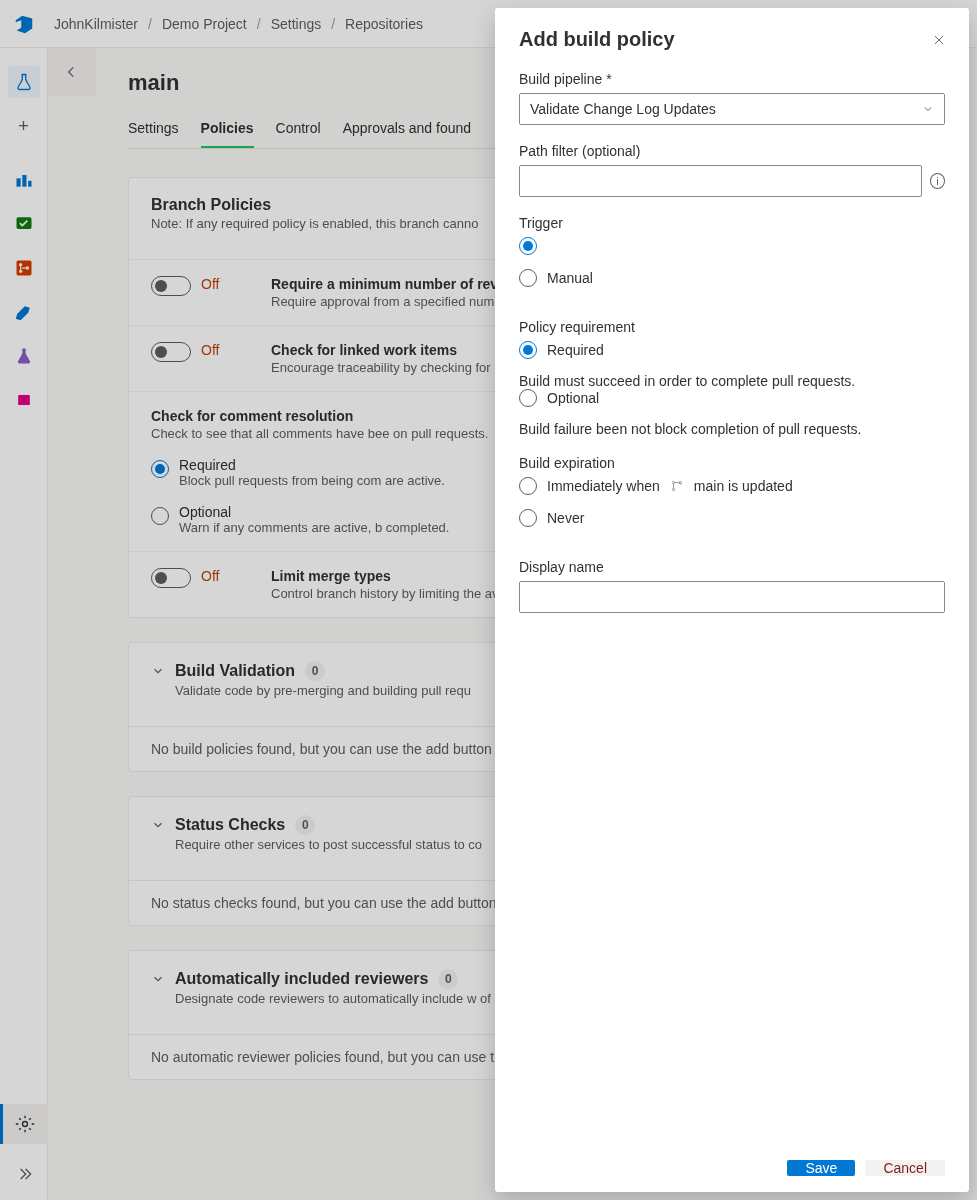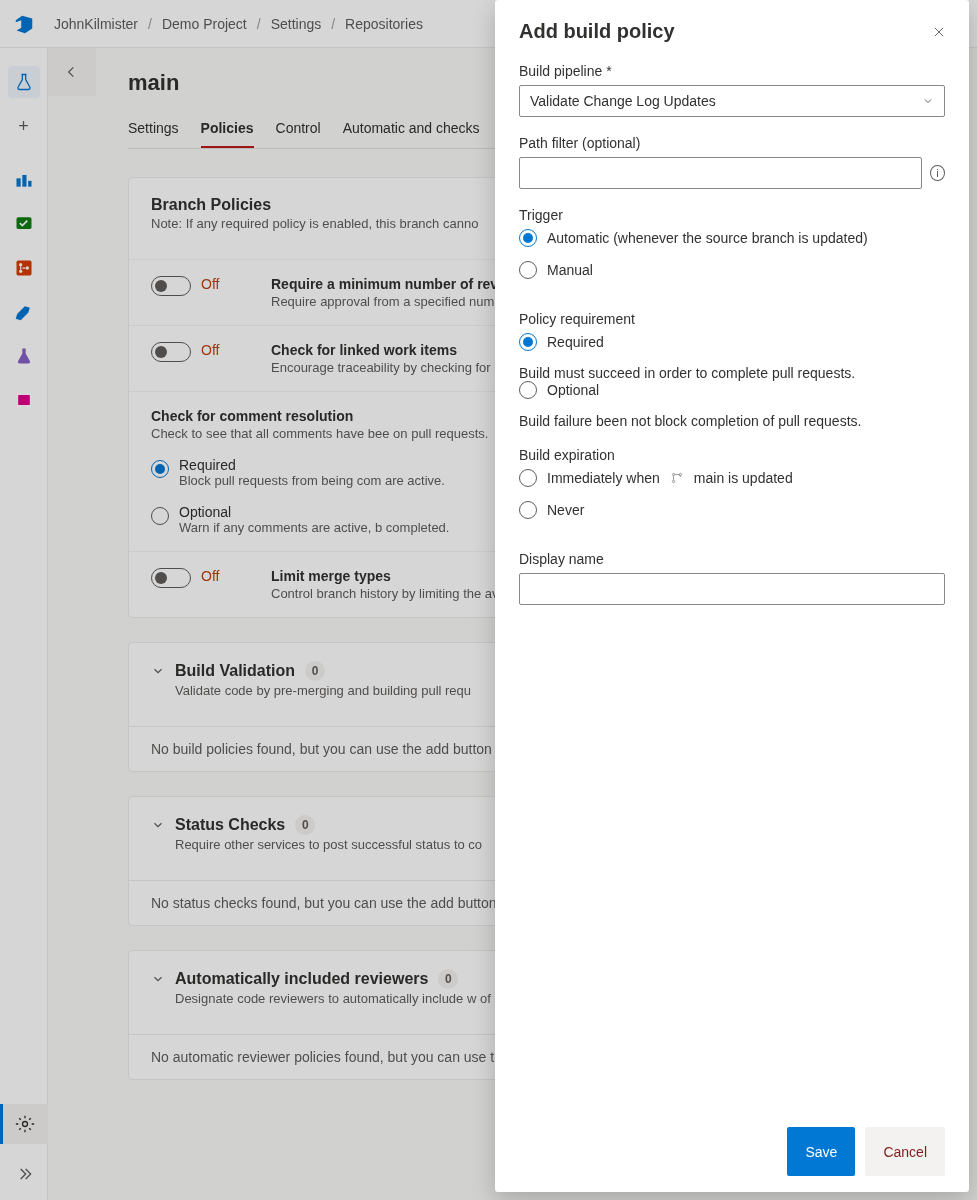--- a/index.html
+++ b/index.html
@@ -26,21 +26,21 @@
   .railchev { margin-bottom:10px; }
 
   
   .content { position:absolute; top:48px; left:48px; right:0; bottom:0; background:#faf9f8; overflow:hidden;}
   .backbar { width:48px; height:48px; background:#f3f2f1; display:flex; align-items:center; justify-content:center; float:left;}
   .backbar svg{ width:16px; height:16px; stroke:#605e5c;}
   .inner { margin-left:0px; padding:22px 40px 40px 80px; }
   .pagetitle { font-size:22px; font-weight:600; margin-bottom:18px;}
   .tabs { display:flex; gap:22px; font-size:14px; border-bottom:1px solid #e1dfdd; margin-bottom:28px;}
   .tab { padding:6px 0 10px; color:#323130; cursor:pointer; }
-  .tab.active { font-weight:600; border-bottom:2px solid #b91c1c; }
+  .tab.active { font-weight:600; border-bottom:2px solid #22c55e; }
 
   .card { background:#fff; border:1px solid #edebe9; border-radius:4px; margin-bottom:24px;}
   .cardpad { padding:18px 22px; }
   .cardtitle { font-size:16px; font-weight:600; margin-bottom:2px; display:flex; align-items:center; gap:10px;}
   .cardsub { color:#605e5c; font-size:13px; margin-bottom:10px;}
   .row { display:flex; gap:20px; padding:16px 22px; border-top:1px solid #f3f2f1;}
   .row:first-of-type { border-top:1px solid #edebe9;}
   .togglecol { display:flex; align-items:flex-start; gap:10px; min-width:100px;}
   .toggle { width:40px; height:20px; border-radius:10px; background:#fff; border:1px solid #605e5c; position:relative;}
   .toggle .knob { width:12px; height:12px; border-radius:50%; background:#605e5c; position:absolute; left:3px; top:3px;}
@@ -58,37 +58,37 @@
   .radio.checked{ border-color:#0078d4; }
   .radio.checked::after { content:""; width:10px; height:10px; border-radius:50%; background:#0078d4;}
   .chev { width:14px; height:14px; }
   .countbadge { background:#f3f2f1; color:#605e5c; border-radius:10px; min-width:20px; height:20px; display:inline-flex; align-items:center; justify-content:center; font-size:12px;}
   .emptyline { padding:14px 22px; color:#605e5c; font-size:14px; border-top:1px solid #edebe9;}
 
   
   .scrim { position:absolute; top:0; left:0; right:0; bottom:0; background:rgba(0,0,0,0.16);}
 
   
-  .panel { position:absolute; top:0; right:8px; bottom:8px; width:474px; background:#fff; border-radius:3px; box-shadow: 0 8px 24px rgba(0,0,0,0.2); display:flex; flex-direction:column; padding:20px 24px 16px;}
+  .panel { position:absolute; top:8px; right:8px; bottom:8px; width:474px; background:#fff; border-radius:3px; box-shadow: 0 8px 24px rgba(0,0,0,0.2); display:flex; flex-direction:column; padding:20px 24px 16px;}
   .panel h2 { font-size:20px; font-weight:600; margin-bottom:20px;}
   .close { position:absolute; right:16px; top:18px; width:28px; height:28px; display:flex; align-items:center; justify-content:center; cursor:pointer;}
   .close svg { width:14px; height:14px; stroke:#605e5c;}
   .lbl { font-size:14px; color:#323130; margin-bottom:6px; }
   .field { margin-bottom:18px;}
   .select { width:100%; height:32px; border:1px solid #8a8886; border-radius:2px; display:flex; align-items:center; justify-content:space-between; padding:0 10px; font-size:14px; background:#fff; cursor:pointer;}
   .select svg { width:12px; height:12px; stroke:#605e5c;}
   .textinputrow { display:flex; align-items:center; gap:8px;}
   .textinput { width:100%; height:32px; border:1px solid #8a8886; border-radius:2px; padding:0 8px; font-size:14px;}
   .infoicon { width:16px;height:16px;border:1px solid #605e5c;border-radius:50%;display:flex;align-items:center;justify-content:center;font-size:11px;color:#605e5c;}
   .optrow { display:flex; align-items:center; gap:10px; margin-bottom:14px; font-size:14px;}
   .numinput { width:58px; height:28px; border:1px solid #8a8886; border-radius:2px; text-align:left; padding:0 6px; font-size:14px;}
   .branch-icon { display:inline-flex; align-items:center; }
   .branch-icon svg{ width:14px;height:14px; stroke:#605e5c; vertical-align:middle;}
   .panelfooter { margin-top:auto; display:flex; justify-content:flex-end; gap:10px;}
-  .btn { height:49px; padding:0 18px; font-size:14px; border:none; border-radius:2px; cursor:pointer;}
+  .btn { height:16px; padding:0 18px; font-size:14px; border:none; border-radius:2px; cursor:pointer;}
   .btn.primary { background:#0078d4; color:#fff;}
   .btn.secondary { background:#f3f2f1; color:#7f1d1d;}
 </style>
 </head>
 <body>
 
 <div class="topbar">
   <div class="logo">
     <svg viewBox="0 0 24 24">
         <path fill="#0078d4" d="M3 8l7-5 11 3v11l-8 5-9-3 5-3V8l-6 2z"></path>
@@ -172,21 +172,21 @@
     <svg viewBox="0 0 24 24">
         <path fill="none" stroke="#605e5c" stroke-width="1.8" d="M14 5l-7 7 7 7"></path>
       </svg>
   </div>
   <div class="inner">
     <div class="pagetitle">main</div>
     <div class="tabs">
       <div class="tab">Settings</div>
       <div class="tab active">Policies</div>
       <div class="tab">Control</div>
-      <div class="tab">Automatic and checks</div>
+      <div class="tab">Approvals and found</div>
     </div>
 
     <div class="card">
       <div class="cardpad">
         <div class="cardtitle">Branch Policies</div>
         <div class="cardsub">Note: If any required policy is enabled, this branch canno</div>
       </div>
       <div class="row">
         <div class="togglecol">
           <div class="toggle">
@@ -315,21 +315,20 @@
     <div class="textinputrow">
       <input class="textinput" style="">
       <div class="infoicon">i</div>
     </div>
   </div>
 
   <div class="field">
     <div class="lbl">Trigger</div>
     <div class="optrow">
       <div class="radio checked"></div>
-      <span>Automatic (whenever the source branch is updated)</span>
     </div>
     <div class="optrow">
       <div class="radio"></div>
       <span>Manual</span>
     </div>
   </div>
 
   <div class="field">
     <div class="lbl">Policy requirement</div>
     <div class="optrow">

